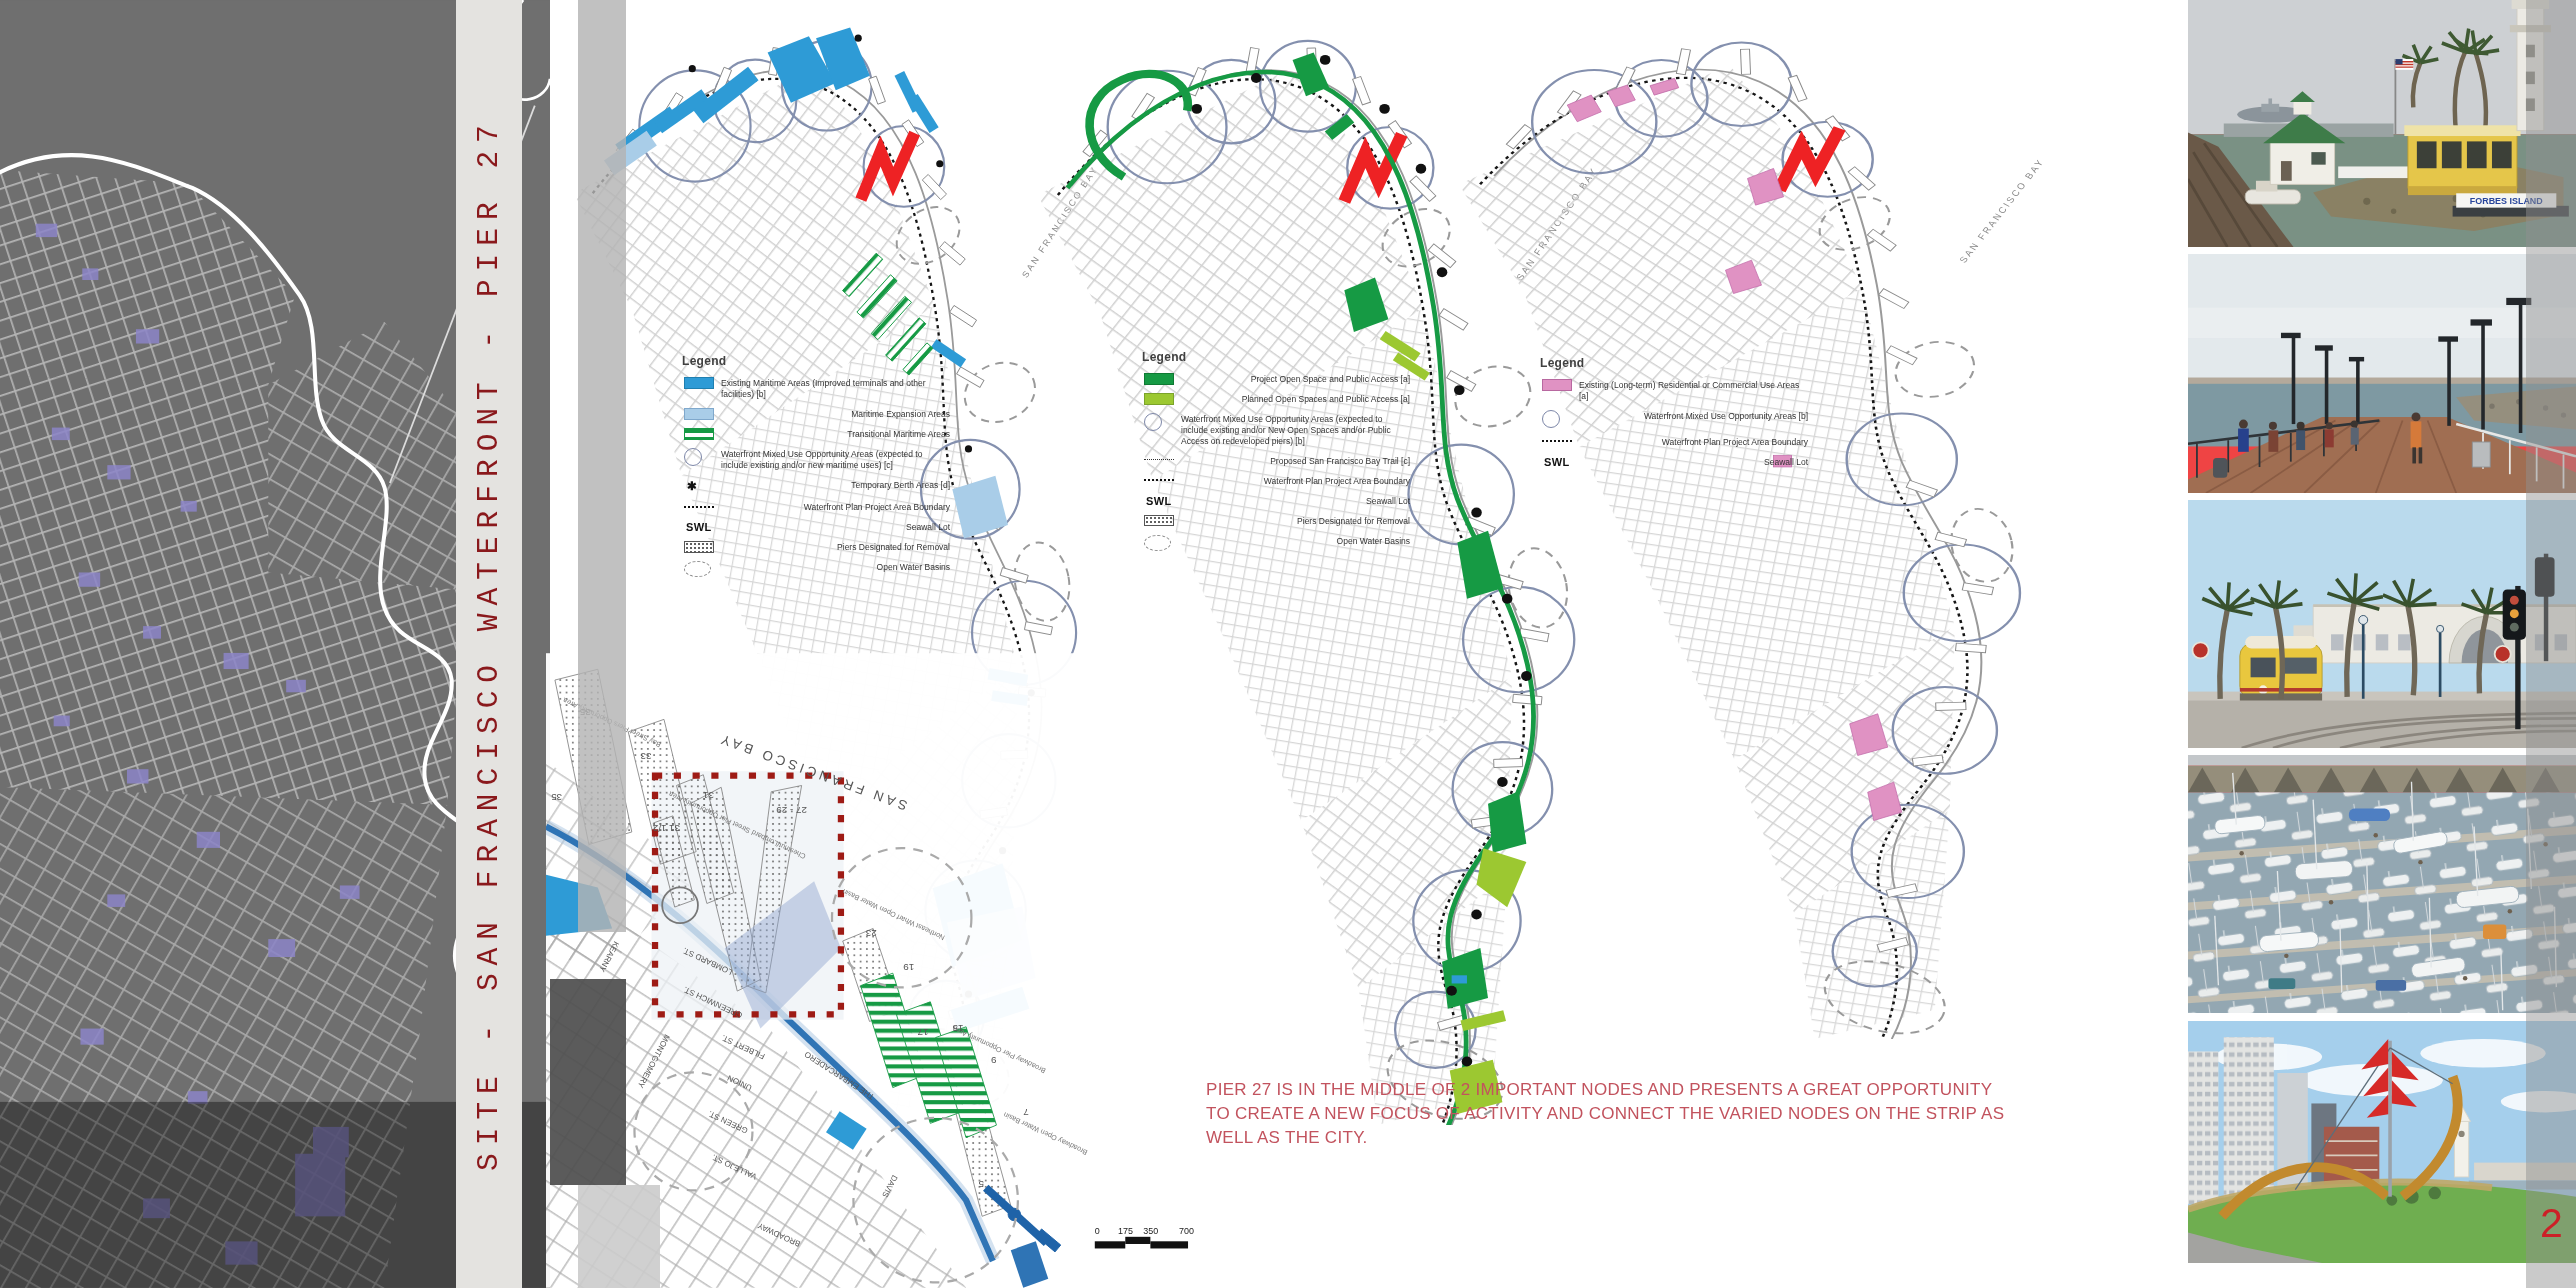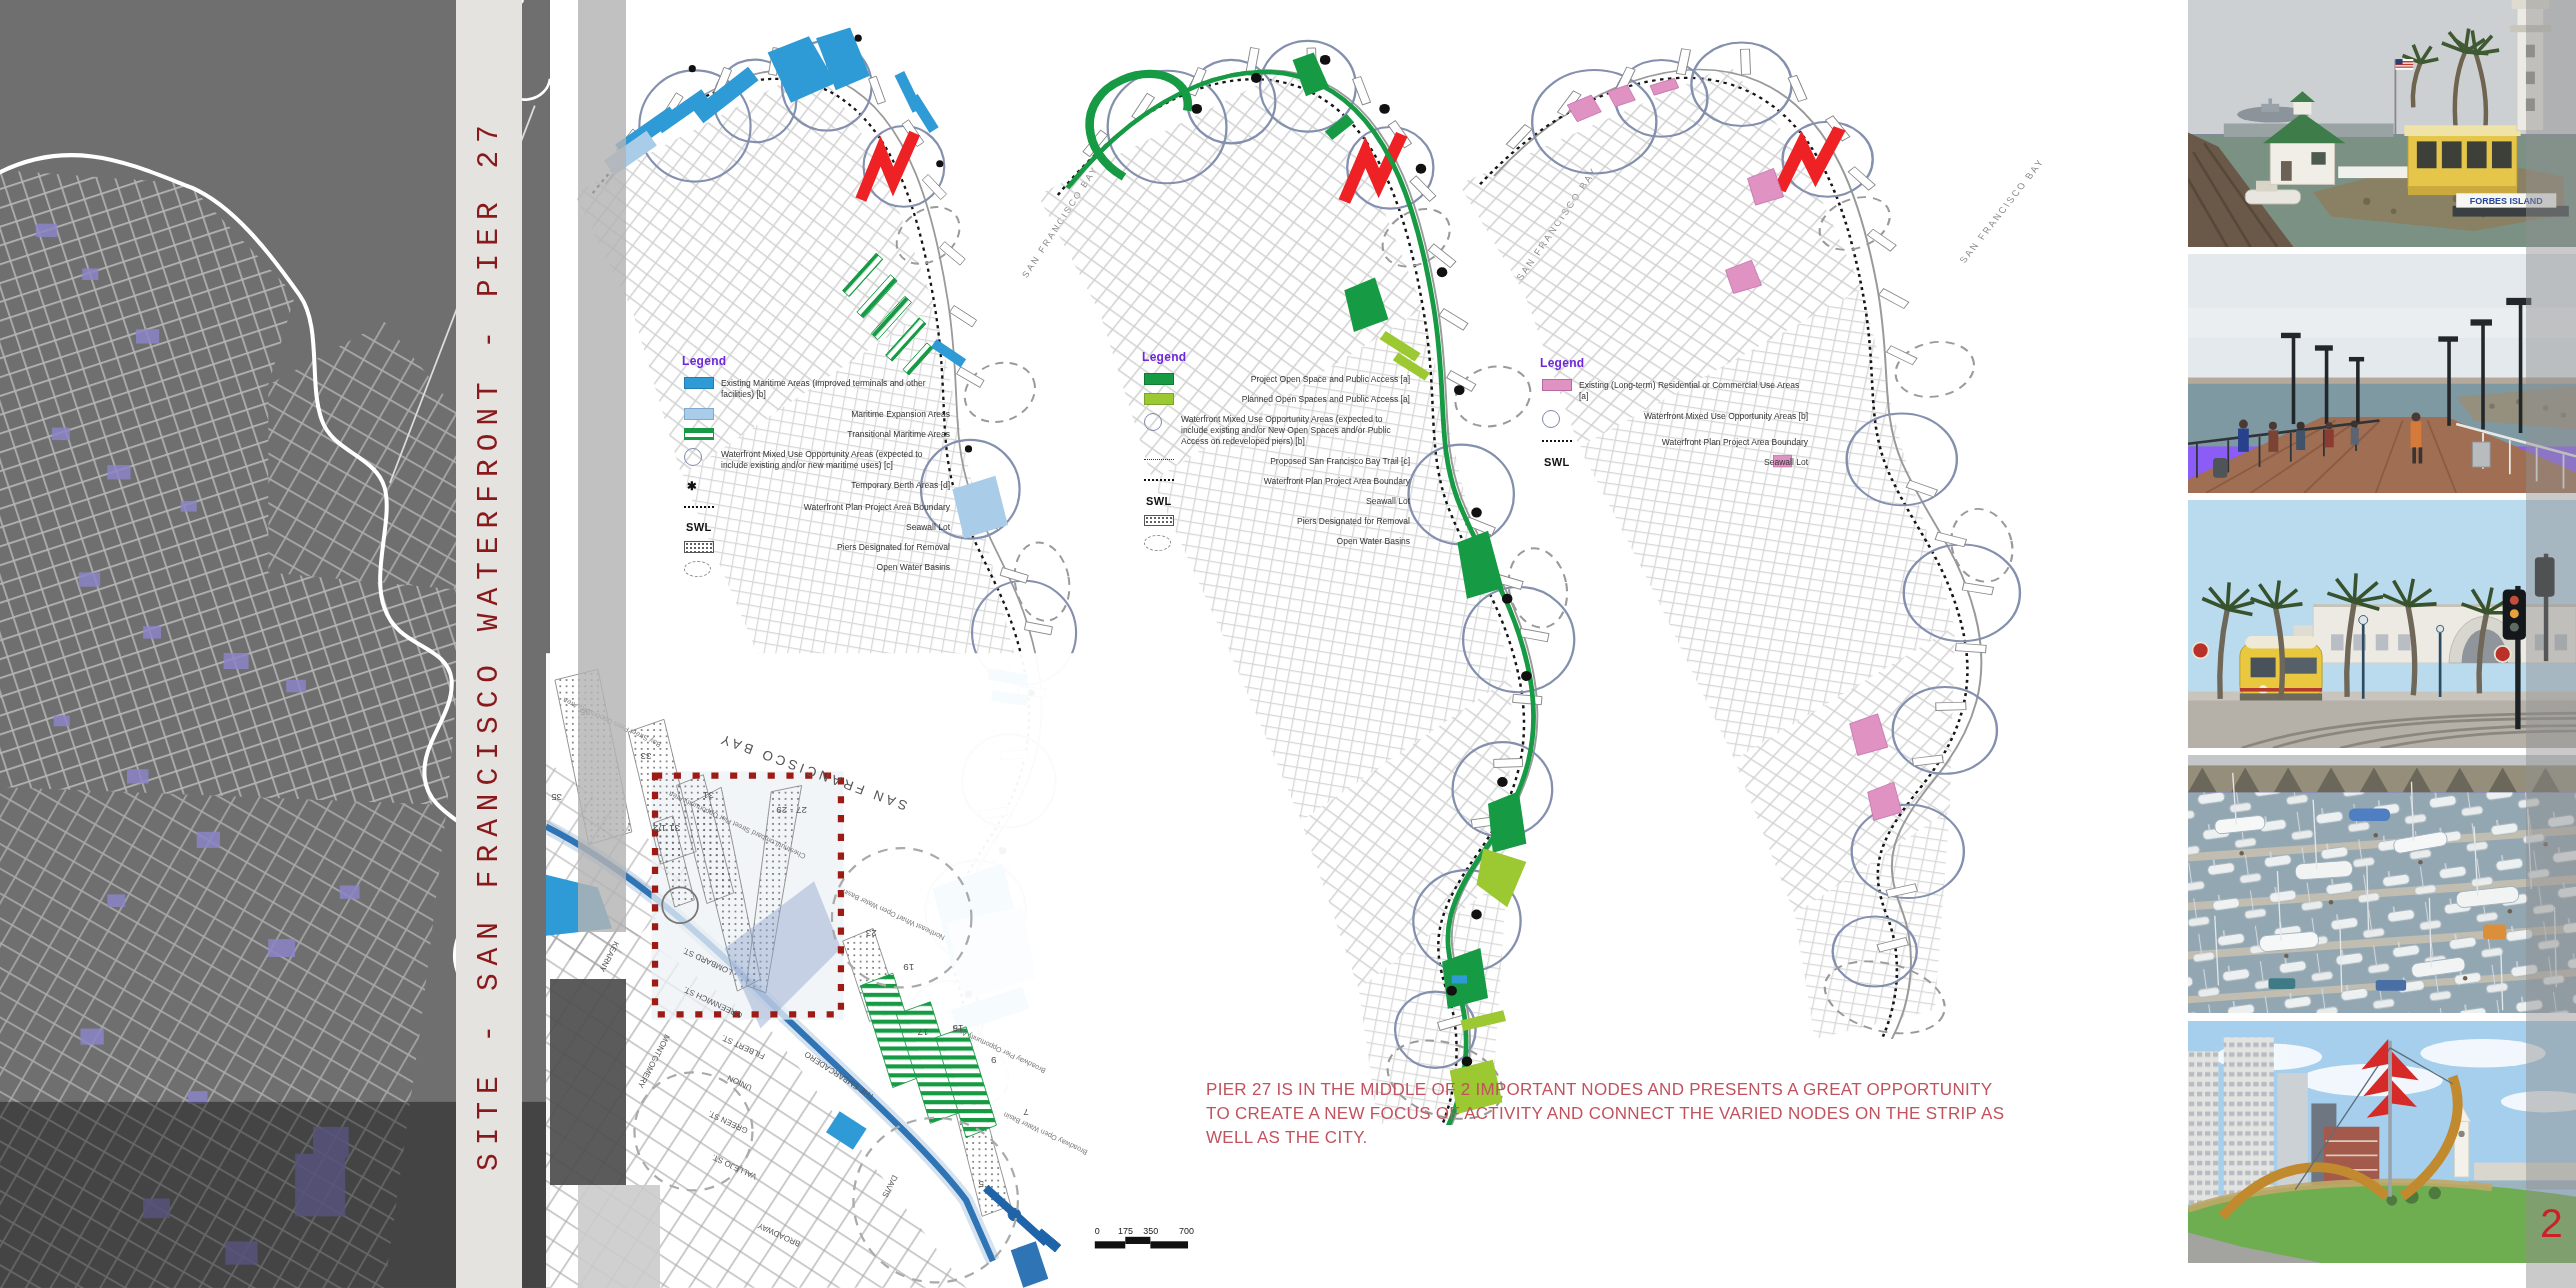--- a/index.html
+++ b/index.html
@@ -33,21 +33,21 @@
 
   
   #sitemap{position:absolute;left:546px;top:653px;width:572px;height:635px;z-index:2;}
   .smlabel{font-family:"Liberation Sans",sans-serif;fill:#555;}
 
   
   .legend{position:absolute;width:268px;z-index:4;}
   #legend1{left:682px;top:354px;}
   #legend2{left:1142px;top:350px;}
   #legend3{left:1540px;top:356px;}
-  .legend h4{margin:0 0 9px 0;font-size:12px;letter-spacing:0.3px;color:#6d28d9;}
+  .legend h4{margin:0 0 9px 0;font-size:12px;letter-spacing:0.3px;color:#404040;}
   .lrow{display:flex;align-items:flex-start;margin-bottom:8px;justify-content:space-between;}
   .swh{flex:0 0 39px;display:flex;justify-content:flex-start;padding-left:1.8px;}
   .llabel{font-size:8.5px;color:#333;line-height:1.3;padding-top:0.9px;}
   .sw{display:inline-flex;align-items:center;justify-content:center;width:30px;height:11.6px;
       font:bold 8px "Liberation Sans",sans-serif;color:#111;}
   .solid-blue{background:var(--blue);border:0.9px solid #1f7fb0;}
   .solid-lblue{background:var(--lblue);border:0.9px solid #7fa8cc;}
   .stripe-green{background:linear-gradient(180deg,var(--green) 0 3.6px,#fff 3.6px 8px,var(--green) 8px 11.6px);border:0.9px solid var(--green);}
   .solid-green{background:var(--green);border:0.9px solid #0f7a33;}
   .solid-lgreen{background:var(--lgreen);border:0.9px solid #7ba32a;}
@@ -64,21 +64,21 @@
   .desc{position:absolute;left:1206px;top:1078px;width:805px;z-index:4;
         color:var(--textred);font-size:17px;line-height:1.42;letter-spacing:0.3px;}
   .desc p{margin:0;}
   .desc p:nth-of-type(4){margin-top:24px;}
   .desc p:nth-of-type(5){margin-top:24px;}
 
   
   .scalebar{position:absolute;left:1093px;top:1225px;z-index:4;}
 
   
-  .photo{position:absolute;left:2188px;width:388px;z-index:5;overflow:hidden;background:#8b5cf6;}
+  .photo{position:absolute;left:2188px;width:388px;z-index:5;overflow:hidden;background:#ef4444;}
   #photo1{top:0;height:247px;}
   #photo2{top:254px;height:239px;}
   #photo3{top:500px;height:248px;}
   #photo4{top:755px;height:258px;}
   #photo5{top:1021px;height:242px;}
   .photo svg{display:block;width:100%;height:100%;}
 </style>
 </head>
 <body>
 

